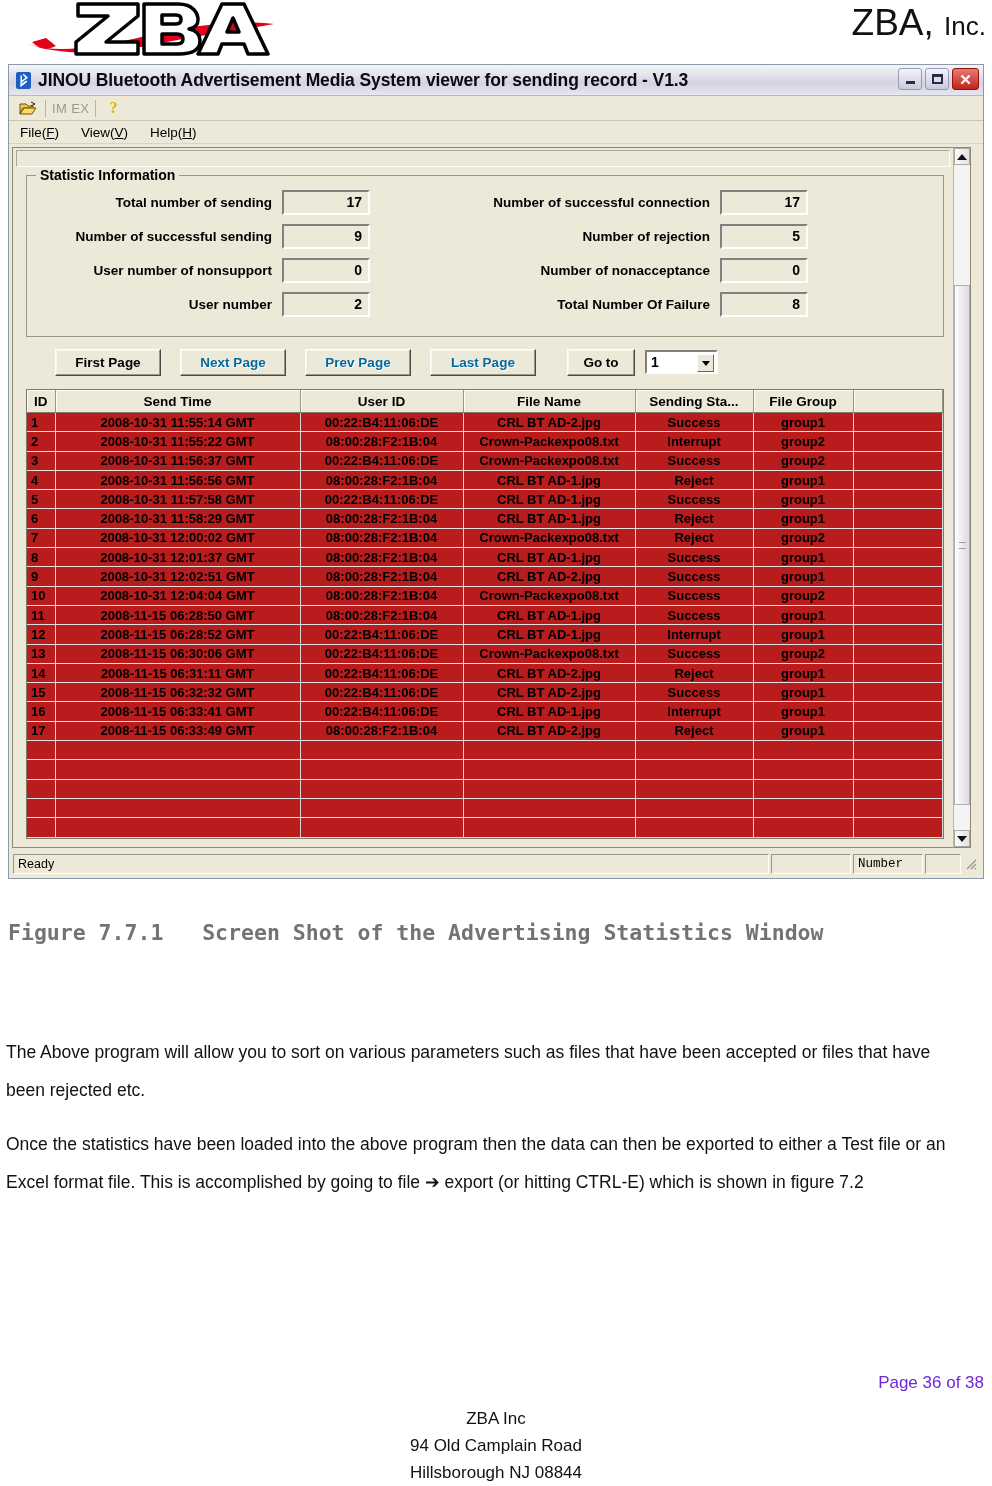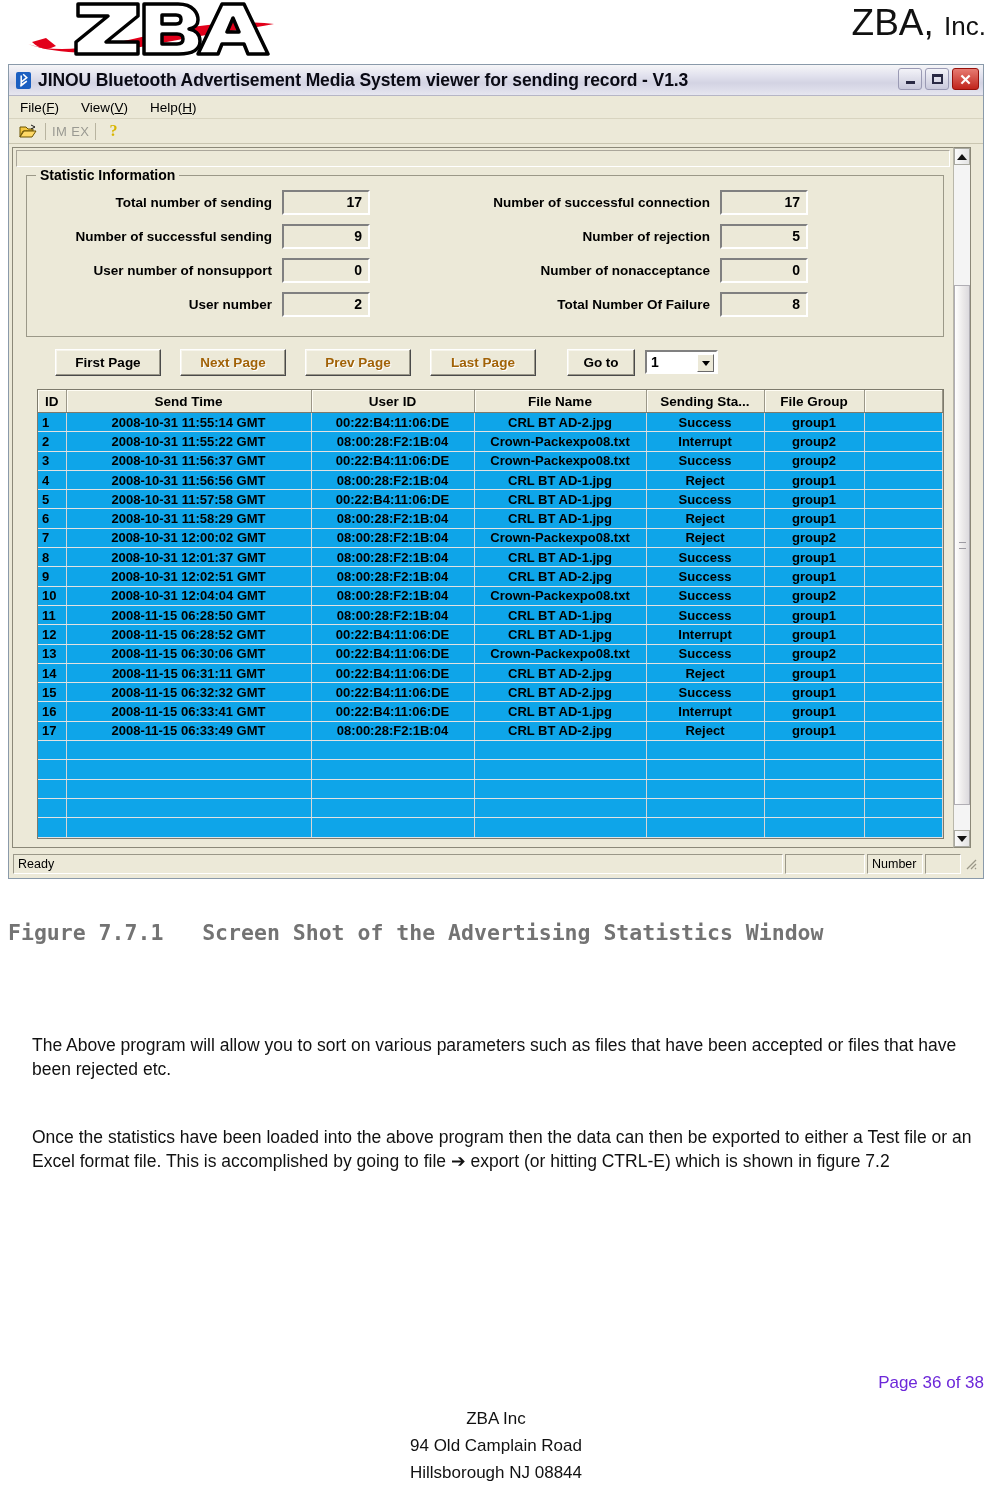--- a/index.html
+++ b/index.html
@@ -118,38 +118,38 @@
     width:106px;height:27px;margin-right:19px;
     background:#ece9d8;
     border:1px solid #000;
     border-top-color:#ffffff;border-left-color:#ffffff;
     border-right-color:#4a4a4a;border-bottom-color:#4a4a4a;
     box-shadow:inset -1px -1px 0 #9a9789, inset 1px 1px 0 #f7f5ec;
     font-size:13.5px;font-weight:bold;color:#000;
     display:flex;align-items:center;justify-content:center;
     box-sizing:border-box;
   }
-  .nav-btn.disabled{color:#a16207;text-shadow:1px 1px 0 #ffffff;}
+  .nav-btn.disabled{color:#0369a1;text-shadow:1px 1px 0 #ffffff;}
   .nav-btn.goto{width:68px;margin-right:10px;margin-left:12px;}
   #goto-select{
     width:73px;height:24px;background:#ffffff;
     border:2px solid #808080;border-right-color:#ffffff;border-bottom-color:#ffffff;
     box-sizing:border-box;display:flex;align-items:center;position:relative;
   }
   #goto-value{font-size:14px;font-weight:bold;padding-left:4px;color:#000;}
   #goto-arrow{
     position:absolute;right:2px;top:2px;width:17px;height:18px;background:#ece9d8;
     border:1px solid #ffffff;border-right-color:#6a6a6a;border-bottom-color:#6a6a6a;
     display:flex;align-items:center;justify-content:center;box-sizing:border-box;
   }
   #goto-arrow i{display:block;width:0;height:0;border-left:4.5px solid transparent;
                 border-right:4.5px solid transparent;border-top:5px solid #000;}
 
   
-  #grid-wrap{margin:2px 9px 0 24px;border:1px solid #7d7a6c;background:#0ea5e9;box-sizing:border-box;}
+  #grid-wrap{margin:2px 9px 0 13px;border:1px solid #7d7a6c;background:#b91c1c;box-sizing:border-box;}
   table#grid{border-collapse:collapse;width:100%;table-layout:fixed;font-family:"Liberation Sans", sans-serif;}
   table#grid th{
     background:#ece9d8;border-right:1px solid #9a9788;border-bottom:1px solid #7d7a6c;
     font-size:13.5px;font-weight:bold;height:22px;color:#000;padding:0;
     box-shadow:inset 1px 1px 0 #fffdf4;
   }
   table#grid td{
     border-right:1px solid #d6d6d6;border-bottom:1px solid #e2e2e2;
     font-size:13px;font-weight:bold;height:18.3px;color:#000;padding:0 2px;
     text-align:center;white-space:nowrap;overflow:hidden;
@@ -176,34 +176,34 @@
   
   #statusbar{
     height:22px;margin:5px 1px 0 1px;display:flex;align-items:center;
     background:#ece9d8;box-sizing:border-box;
   }
   .sb-panel{border:1px solid #9a9788;border-right-color:#fff;border-bottom-color:#fff;
             height:20px;box-sizing:border-box;display:flex;align-items:center;
             font-size:12.5px;padding:0 4px;color:#000;}
   #sb-ready{flex:1;margin-right:2px;}
   #sb-blank1{width:80px;margin-right:2px;}
-  #sb-number{width:56px;margin-right:2px;}
+  #sb-number{width:70px;margin-right:2px;font-family:Liberation Mono, monospace;}
   #sb-blank2{width:36px;}
   #sb-grip{width:16px;height:16px;margin-left:2px;position:relative;}
 
   
   #caption{
     position:absolute;left:8px;top:920px;width:976px;
     font-family:"DejaVu Sans Mono", monospace;
     font-size:21.5px;font-weight:bold;color:#737373;letter-spacing:0px;white-space:pre;
   }
   .body-p{
-    position:absolute;left:32px;width:950px;
+    position:absolute;left:6px;width:950px;
     font-family:"Liberation Sans", sans-serif;
-    font-size:17.5px;color:#111;line-height:24px;
+    font-size:17.5px;color:#111;line-height:38px;
   }
   #p1{top:1033px;}
   #p2{top:1125px;}
   #pagenum{
     position:absolute;right:8px;top:1373px;font-size:17px;color:#6d28d9;
     font-family:"Liberation Sans", sans-serif;
   }
   #footer{
     position:absolute;left:0;top:1405px;width:992px;text-align:center;
     font-size:17px;color:#111;line-height:27px;font-family:"Liberation Sans", sans-serif;
@@ -247,41 +247,41 @@
         </div>
       <div class="wbtn max">
           <i class="maxglyph"></i>
         </div>
       <div class="wbtn cls">
           <span class="clsglyph">✕</span>
         </div>
     </div>
   </div>
 
-  <div id="menubar">
-    <span class="menu-item">File(<u>F</u>)</span>
-    <span class="menu-item">View(<u>V</u>)</span>
-    <span class="menu-item">Help(<u>H</u>)</span>
-  </div>
-
   <div id="toolbar">
     <div class="tb-btn">
       <svg width="18" height="15" viewBox="0 0 18 15">
         <path d="M1 13 L1 3 L7 3 L9 5 L14 5 L14 7 L4 7 L1 13 Z" fill="#f5c842" stroke="#6b5200" stroke-width="1"></path>
         <path d="M1 13 L5 7 L17 7 L13 13 Z" fill="#ffd966" stroke="#6b5200" stroke-width="1"></path>
         <path d="M12 1 L16 3 L12 5" fill="none" stroke="#1a1a1a" stroke-width="1"></path>
       </svg>
     </div>
     <div class="tb-sep"></div>
     <span class="tb-txt">IM</span>
     <span class="tb-txt">EX</span>
     <div class="tb-sep"></div>
     <div class="tb-btn">
         <span class="qmark">?</span>
       </div>
+  </div>
+
+  <div id="menubar">
+    <span class="menu-item">File(<u>F</u>)</span>
+    <span class="menu-item">View(<u>V</u>)</span>
+    <span class="menu-item">Help(<u>H</u>)</span>
   </div>
 
   <div id="client">
     <div id="client-inner">
 
       <div id="content-pane">
         <div id="top-strip"></div>
 
         <fieldset id="statgroup">
           <legend>Statistic Information</legend>

